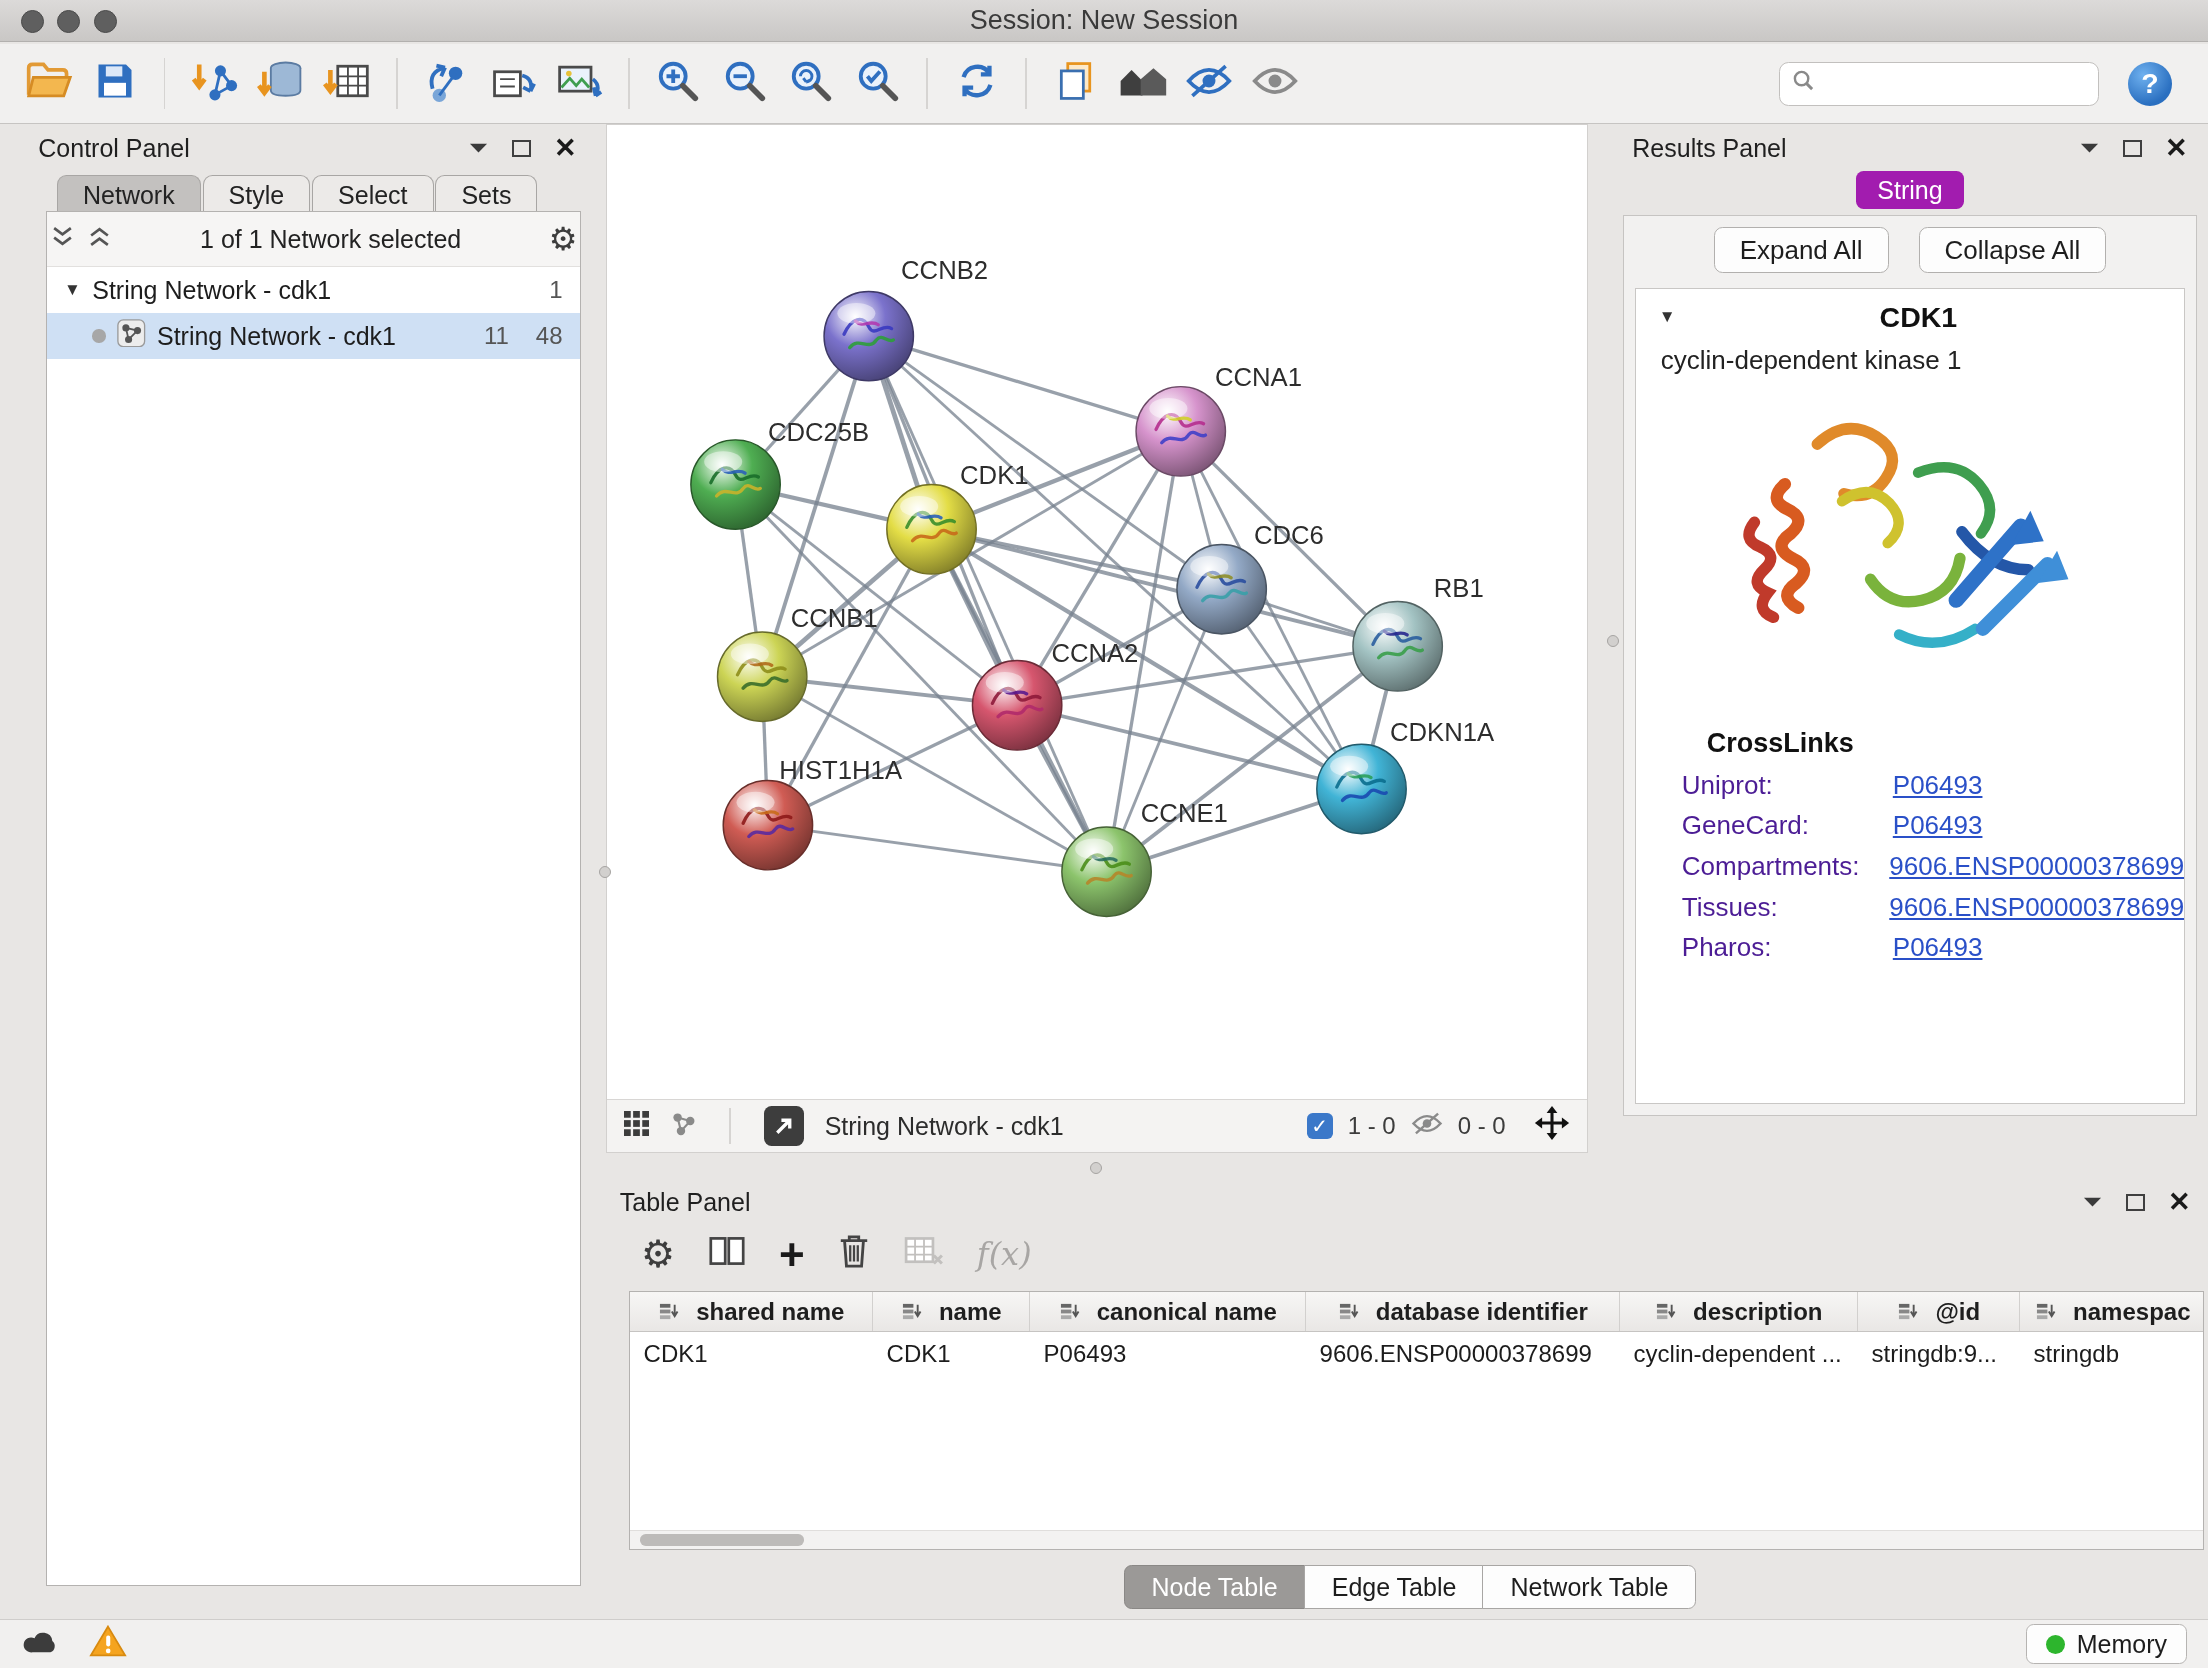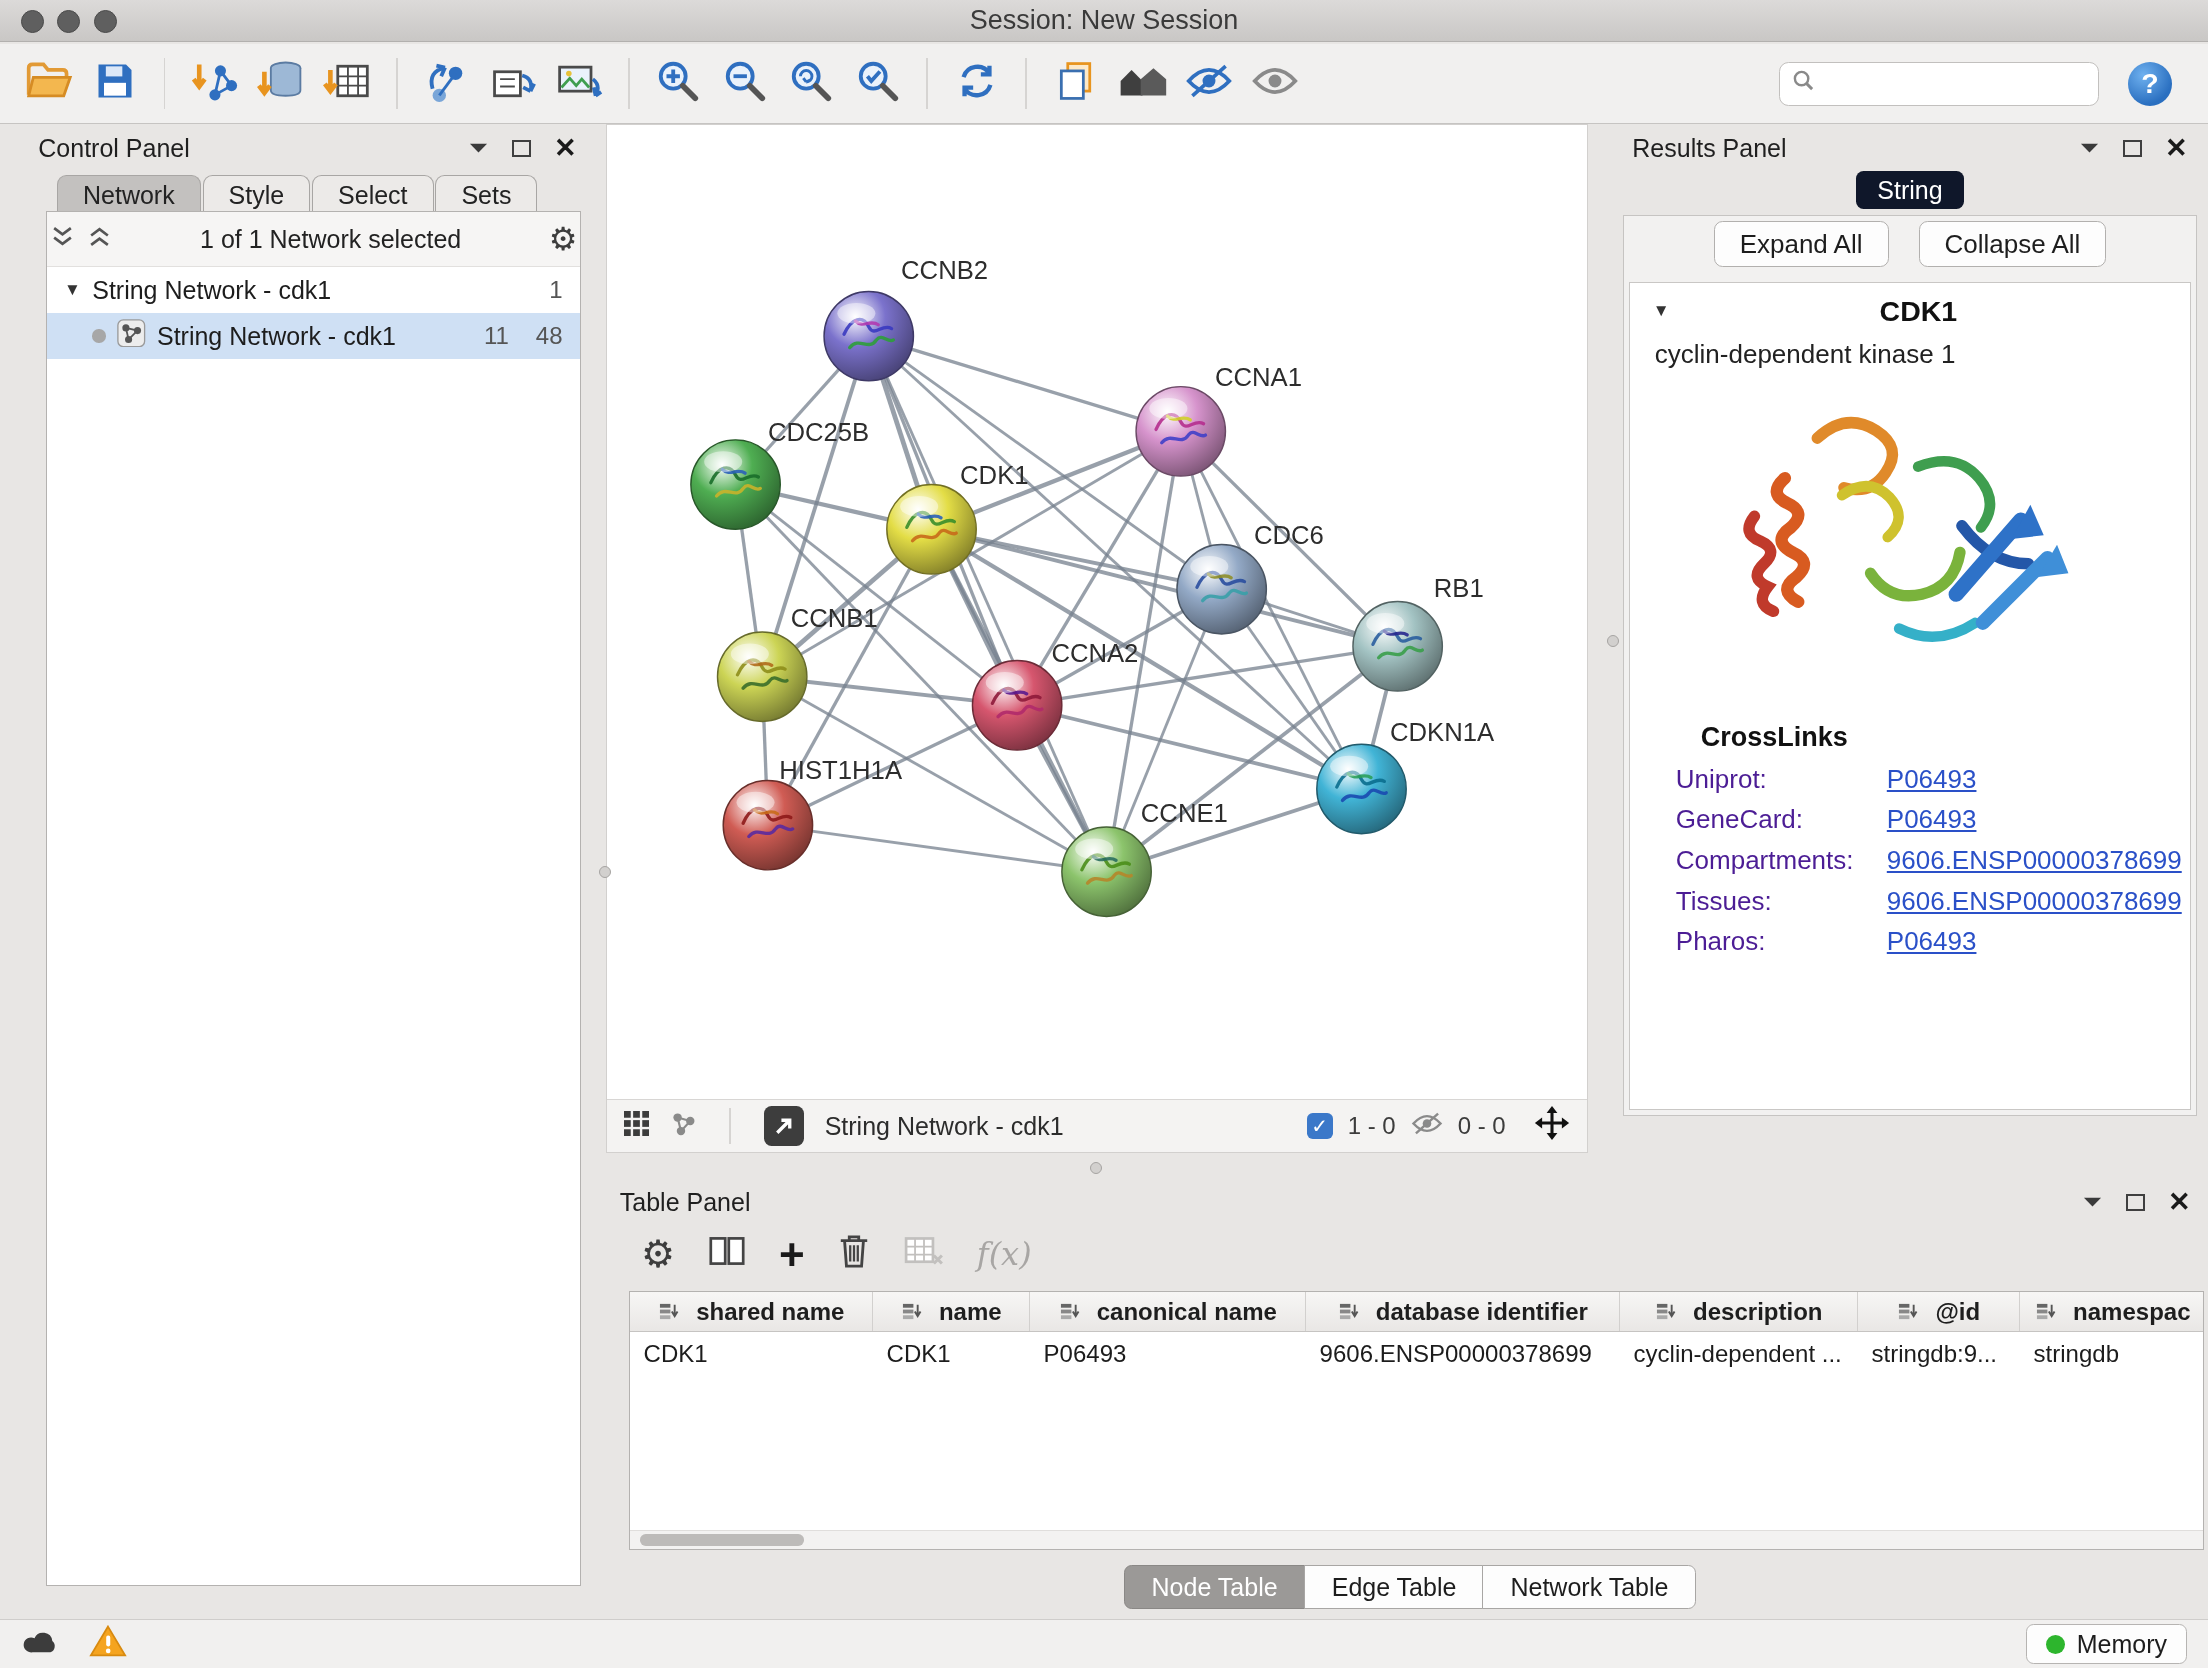--- a/index.html
+++ b/index.html
@@ -88,26 +88,26 @@
   .nw-open { width:40px; height:40px; background:#3d3d3d; border-radius:7.6px; display:flex; align-items:center; justify-content:center; }
   .nw-name { font-size:25px; color:#2c2c2c; }
   .footer-right { margin-left:auto; display:flex; align-items:center; gap:15px; }
   .checkbox { width:26px; height:26px; background:#3b78c9; border-radius:5.7px; color:#fff; font-size:20px; display:flex; align-items:center; justify-content:center; }
   .count-text { color:#3c3c3c; font-size:24px; }
   .handle-dot { position:absolute; width:12.4px; height:12.4px; border-radius:50%; background:#d2d0ce; border:1px solid #a6a4a2; z-index:5; }
   
   .results-panel { position:absolute; left:1619px; top:127px; width:582px; height:989px; }
   .string-tab {
     display:block; margin:1.9px auto 0; width:fit-content;
-    background:#0f172a; color:#fff; font-size:25px;
+    background:#a21caf; color:#fff; font-size:25px;
     padding:4.8px 21px; border-radius:7.6px;
   }
   .rp-box {
     position:absolute; left:3.8px; right:3.8px; top:88px; bottom:0;
-    border:1.9px solid #c6c4c2; background:#f2f1f0; padding:5px;
+    border:1.9px solid #c6c4c2; background:#f2f1f0; padding:11px;
     display:flex; flex-direction:column;
   }
   .rp-buttons { display:flex; justify-content:center; gap:30px; }
   .rp-btn {
     background:#fdfdfd; border:1.9px solid #b2b0ae; border-radius:8.6px;
     padding:6.7px 25px; font-size:26px; color:#1d1d1d;
   }
   .rp-card { margin-top:15px; flex:1; background:#fff; border:1.9px solid #c9c7c5; display:flex; flex-direction:column; overflow:hidden; }
   .rp-card-header { display:flex; align-items:center; padding:11.4px 23px 5.7px; }
   .rp-gene { flex:1; text-align:center; font-size:28.5px; font-weight:bold; color:#111; }

